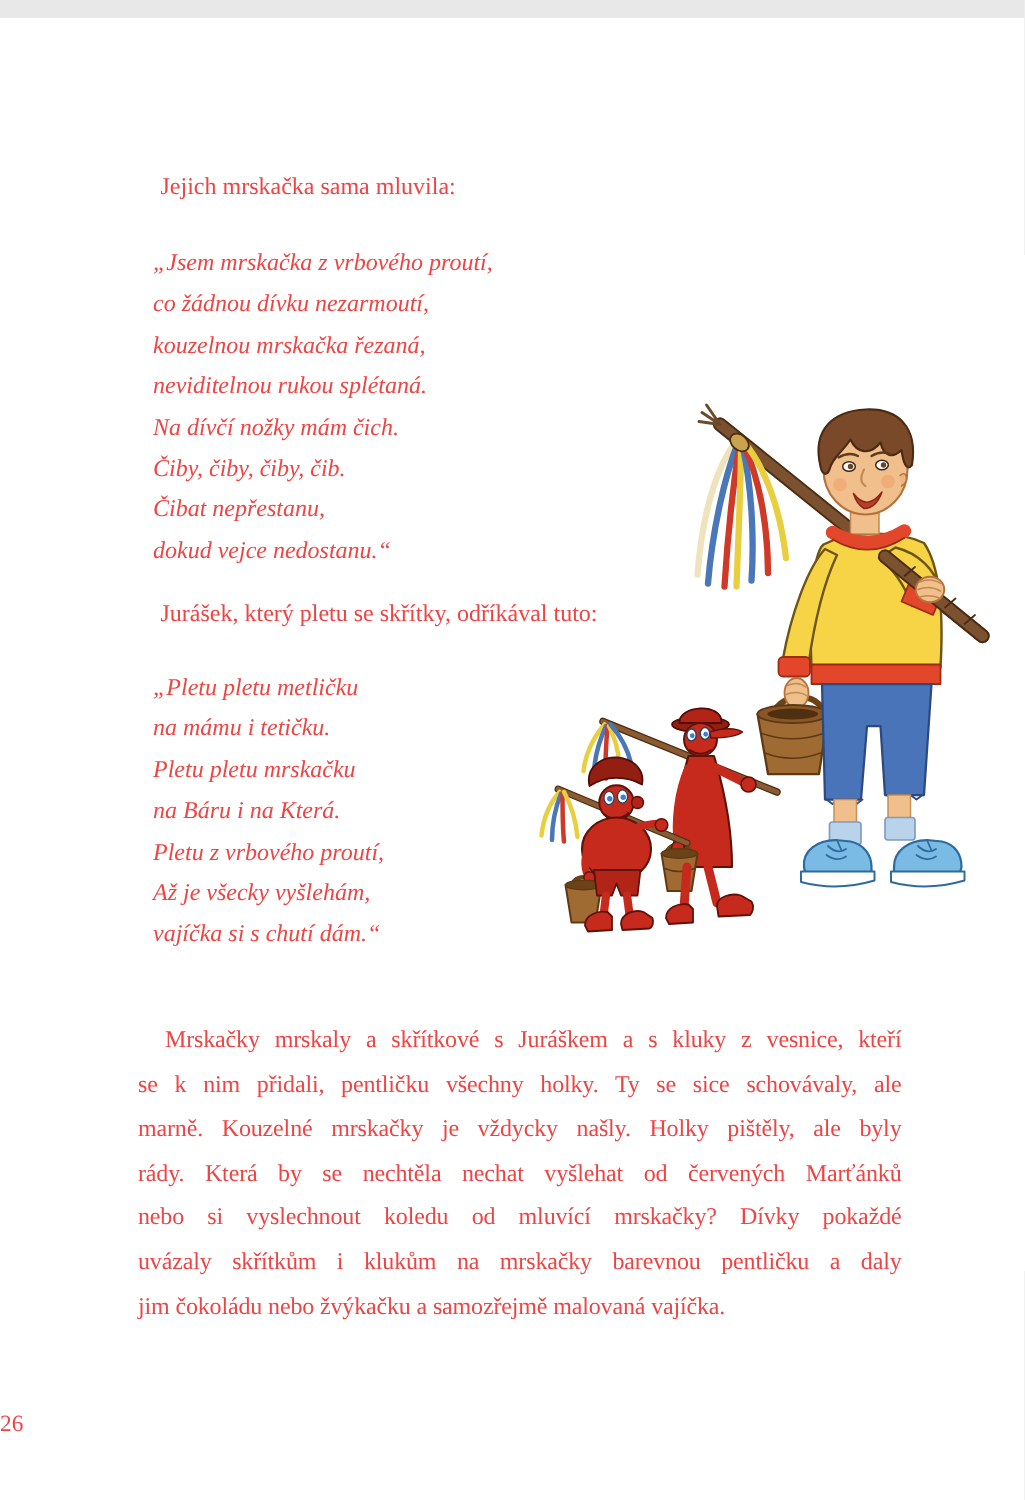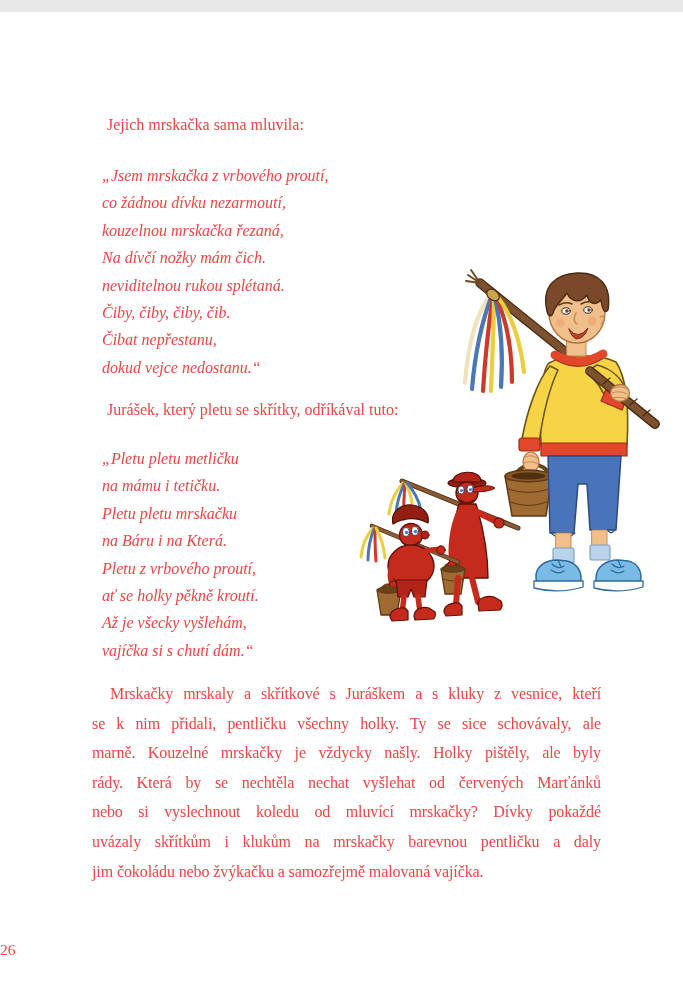--- a/index.html
+++ b/index.html
@@ -26,36 +26,35 @@
 <body>
 
 <div class="page">
 
   <div class="abs intro-line" style="top:102px">Jejich mrskačka sama mluvila:</div>
 
   <div class="abs poem" style="top:150px">
     <div>„Jsem mrskačka z vrbového proutí,</div>
     <div>co žádnou dívku nezarmoutí,</div>
     <div>kouzelnou mrskačka řezaná,</div>
+    <div>neviditelnou rukou splétaná.</div>
     <div>Na dívčí nožky mám čich.</div>
-    <div>neviditelnou rukou splétaná.</div>
     <div>Čiby, čiby, čiby, čib.</div>
     <div>Čibat nepřestanu,</div>
     <div>dokud vejce nedostanu.“</div>
   </div>
 
   <div class="abs intro-line" style="top:387px">Jurášek, který pletu se skřítky, odříkával tuto:</div>
 
   <div class="abs poem" style="top:433px">
     <div>„Pletu pletu metličku</div>
     <div>na mámu i tetičku.</div>
     <div>Pletu pletu mrskačku</div>
     <div>na Báru i na Která.</div>
     <div>Pletu z vrbového proutí,</div>
-    <div>ať se holky pěkně kroutí.</div>
     <div>Až je všecky vyšlehám,</div>
     <div>vajíčka si s chutí dám.“</div>
   </div>
 
   <div class="abs para">
     <div class="pline first">Mrskačky mrskaly a skřítkové s Juráškem a s kluky z vesnice, kteří</div>
     <div class="pline">se k nim přidali, pentličku všechny holky. Ty se sice schovávaly, ale</div>
     <div class="pline">marně. Kouzelné mrskačky je vždycky našly. Holky pištěly, ale byly</div>
     <div class="pline">rády. Která by se nechtěla nechat vyšlehat od červených Marťánků</div>
     <div class="pline">nebo si vyslechnout koledu od mluvící mrskačky? Dívky pokaždé</div>

